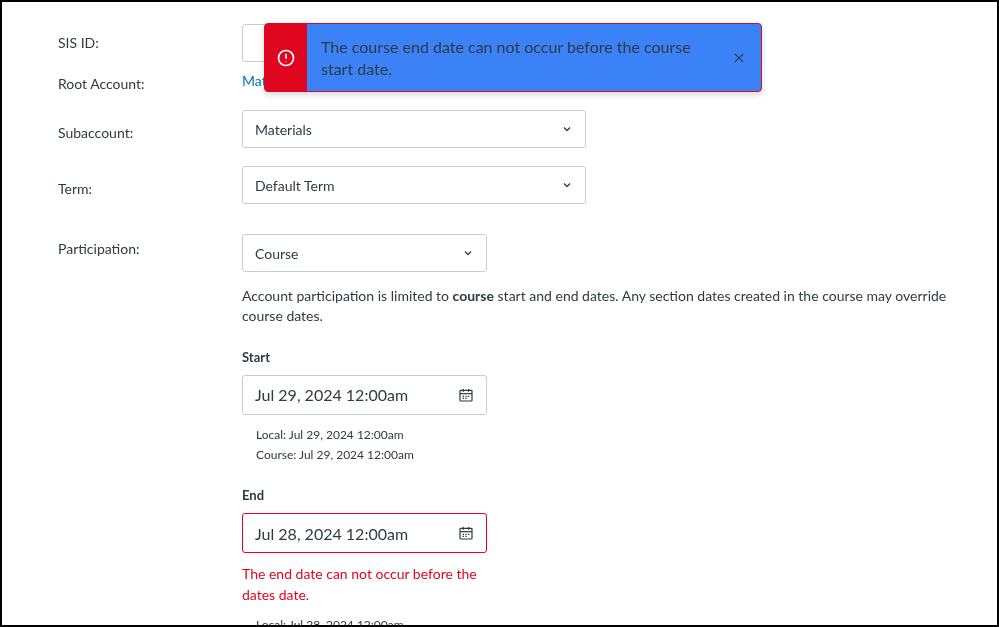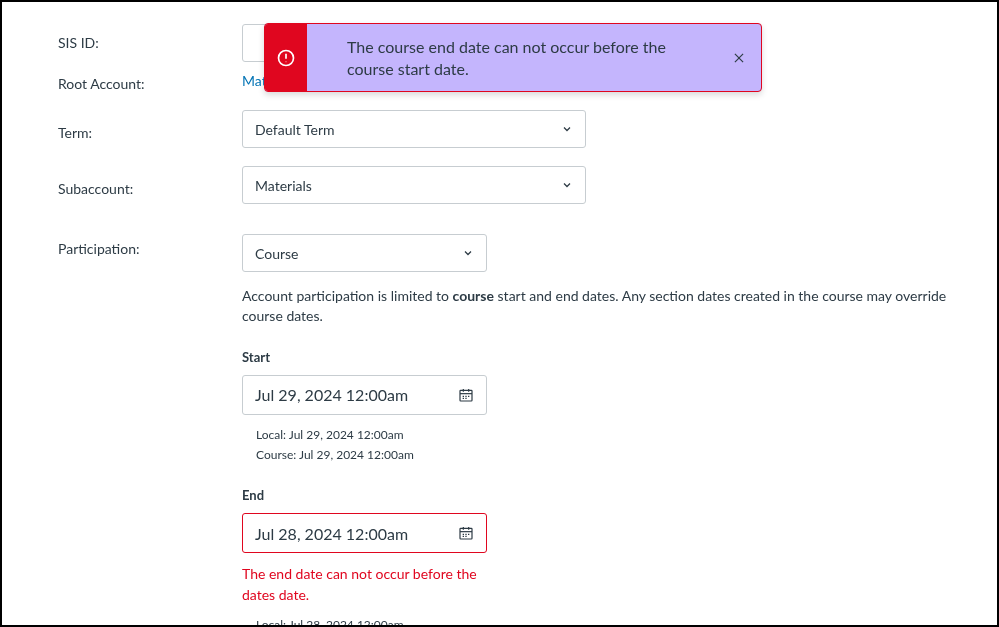--- a/index.html
+++ b/index.html
@@ -16,28 +16,27 @@
       background: #fff;
       border: 2px solid #000;
       position: relative;
       overflow: hidden;
     }
     .alert-banner {
       position: absolute;
       top: 21px;
       left: 262px;
       width: 498px;
-      background: #c4b5fd;
+      background: #3b82f6;
       border: 1px solid #E0061F;
       border-radius: 4px;
       display: flex;
       align-items: stretch;
       box-shadow: 0 3px 6px rgba(0,0,0,0.15);
       z-index: 10;
-      gap: 26px;
     }
     .alert-icon-box {
       width: 42px;
       background: #E0061F;
       display: flex;
       align-items: center;
       justify-content: center;
       border-radius: 3px 0 0 3px;
       flex-shrink: 0;
     }
@@ -201,36 +200,36 @@
   </div>
 
   <div class="form-row">
     <div class="form-label">Root Account:</div>
     <div class="form-control">
       <span class="link-text">Materials</span>
     </div>
   </div>
 
   <div class="form-row">
-    <div class="form-label">Term:</div>
+    <div class="form-label">Subaccount:</div>
     <div class="form-control">
       <div class="select-box">
-        <span>Default Term</span>
+        <span>Materials</span>
         <svg class="chevron" width="12" height="12" viewBox="0 0 24 24" fill="none" stroke="#2d3b45" stroke-width="2.5">
             <polyline points="6 9 12 15 18 9"></polyline>
           </svg>
       </div>
     </div>
   </div>
 
   <div class="form-row">
-    <div class="form-label">Subaccount:</div>
+    <div class="form-label">Term:</div>
     <div class="form-control">
       <div class="select-box">
-        <span>Materials</span>
+        <span>Default Term</span>
         <svg class="chevron" width="12" height="12" viewBox="0 0 24 24" fill="none" stroke="#2d3b45" stroke-width="2.5">
             <polyline points="6 9 12 15 18 9"></polyline>
           </svg>
       </div>
     </div>
   </div>
 
   <div class="form-row top-align" style="margin-top:30px;">
     <div class="form-label">Participation:</div>
     <div class="form-control">

